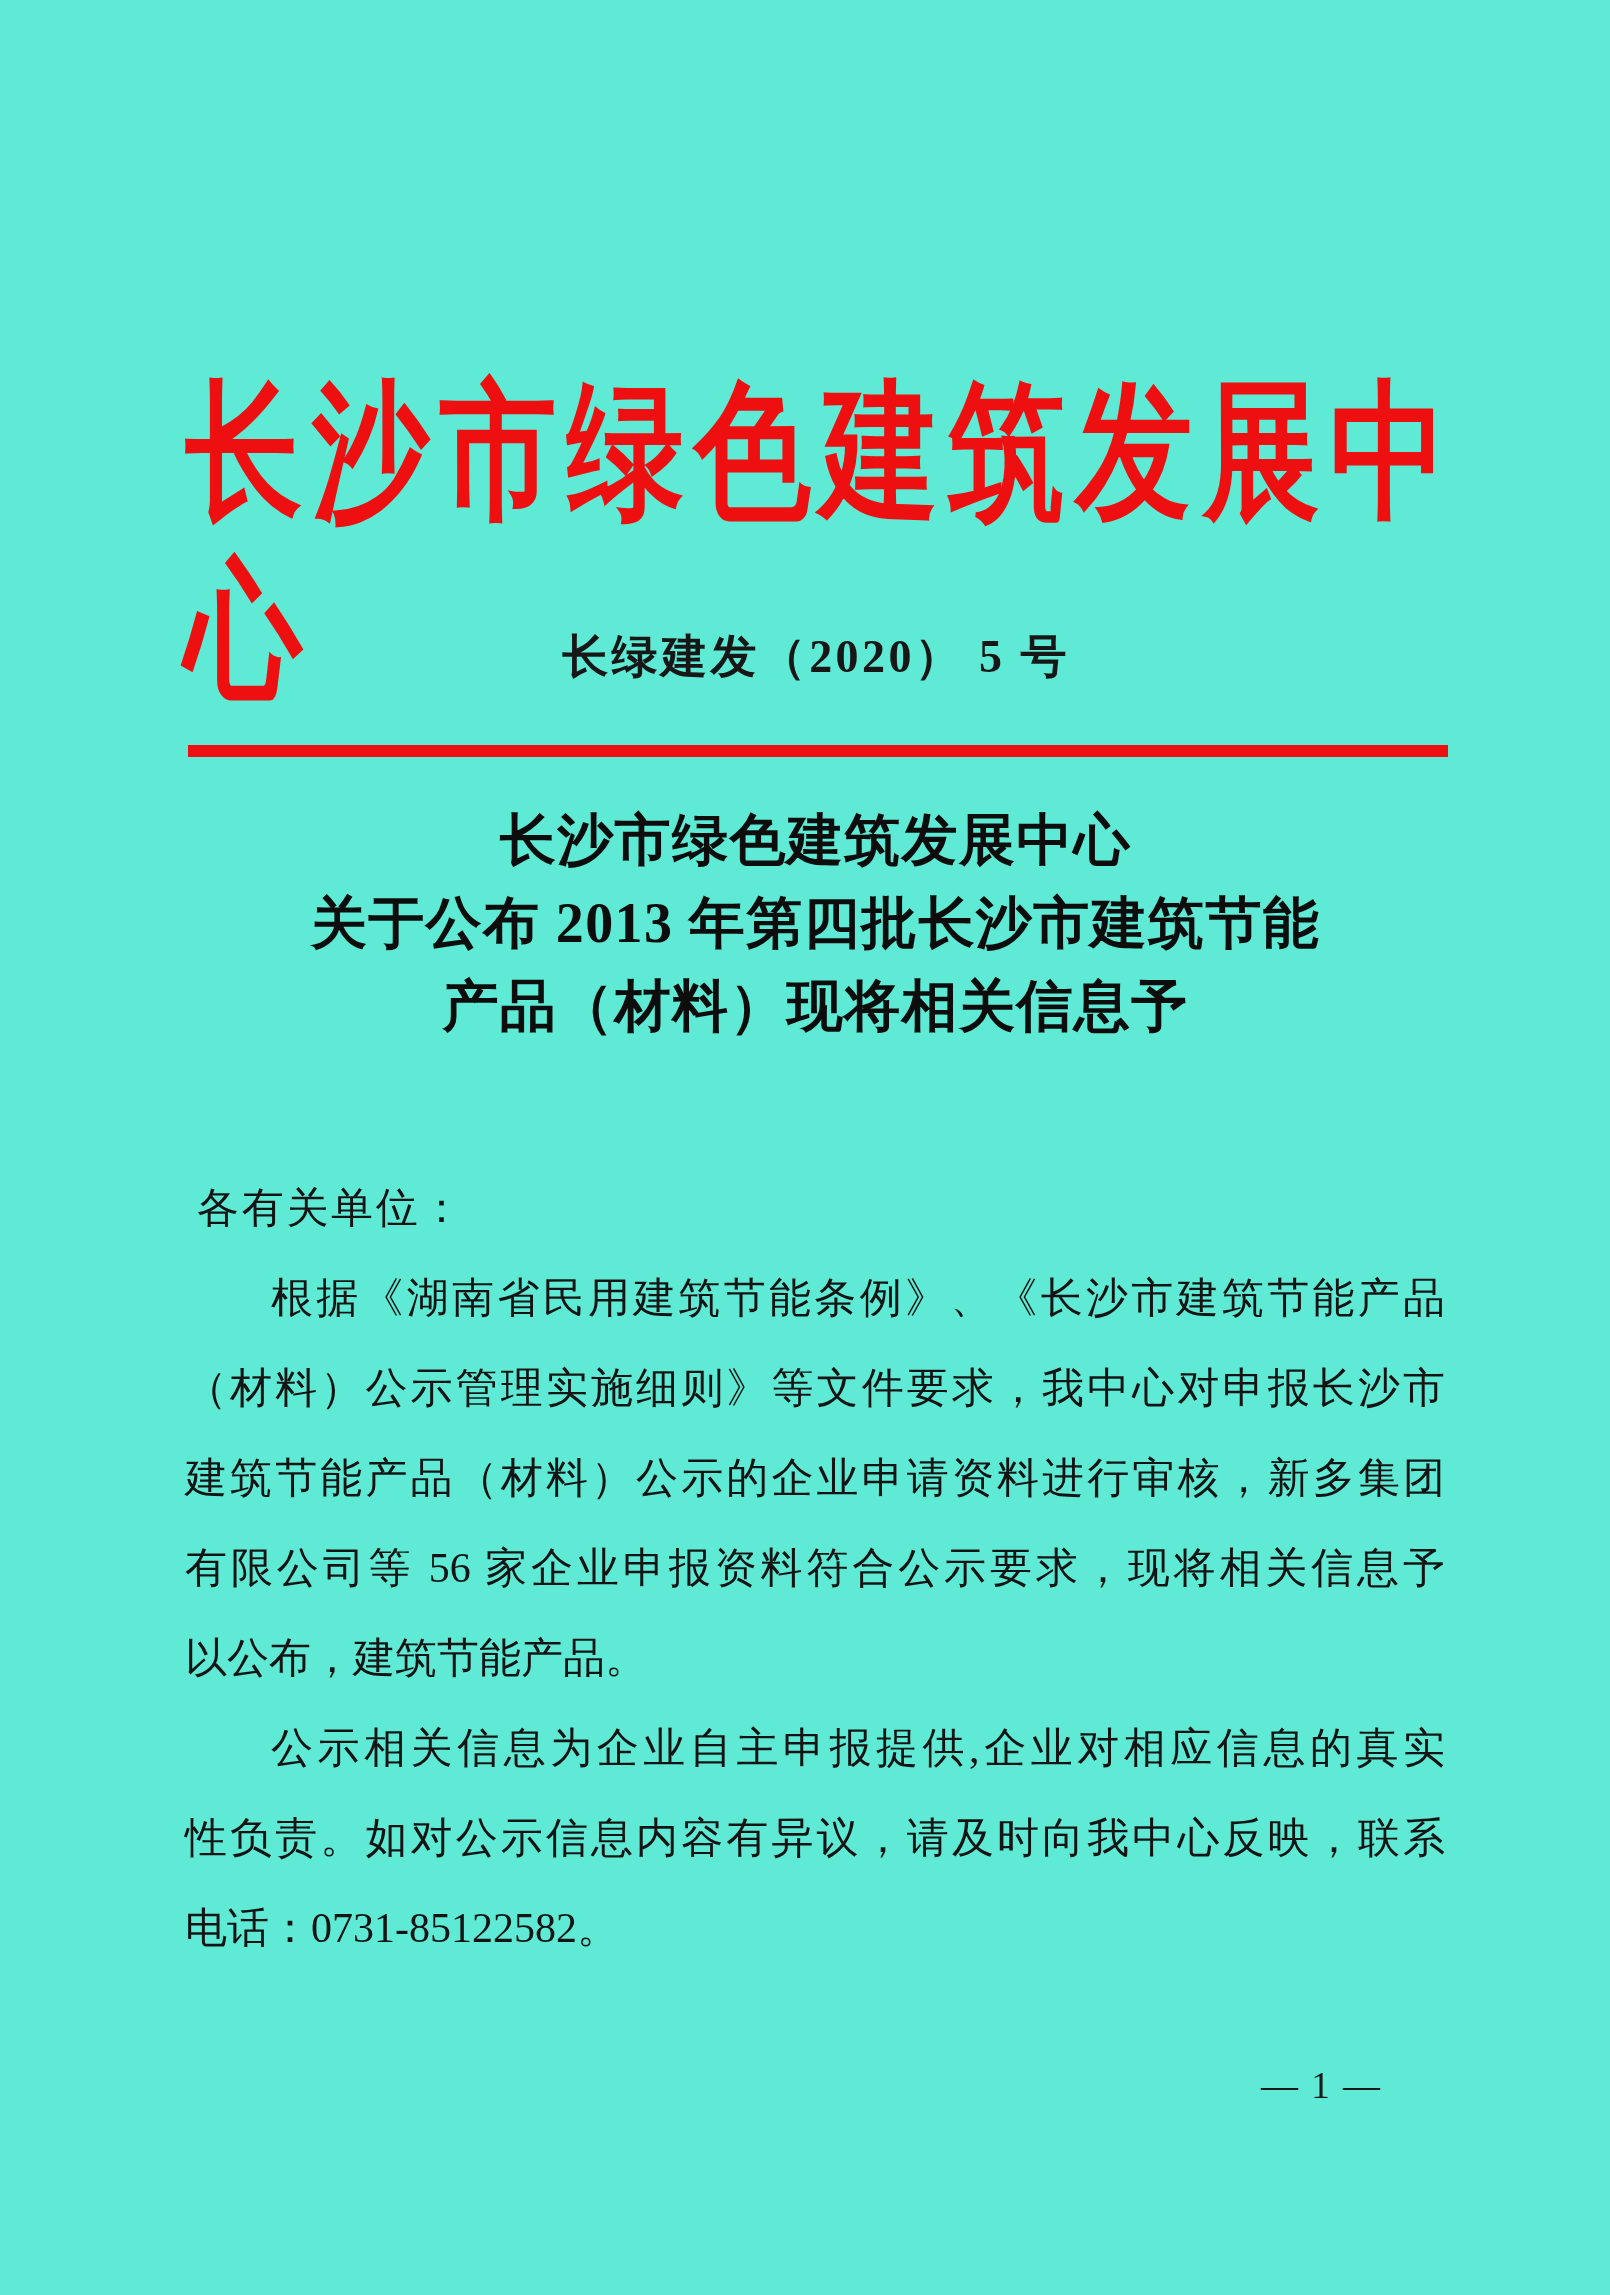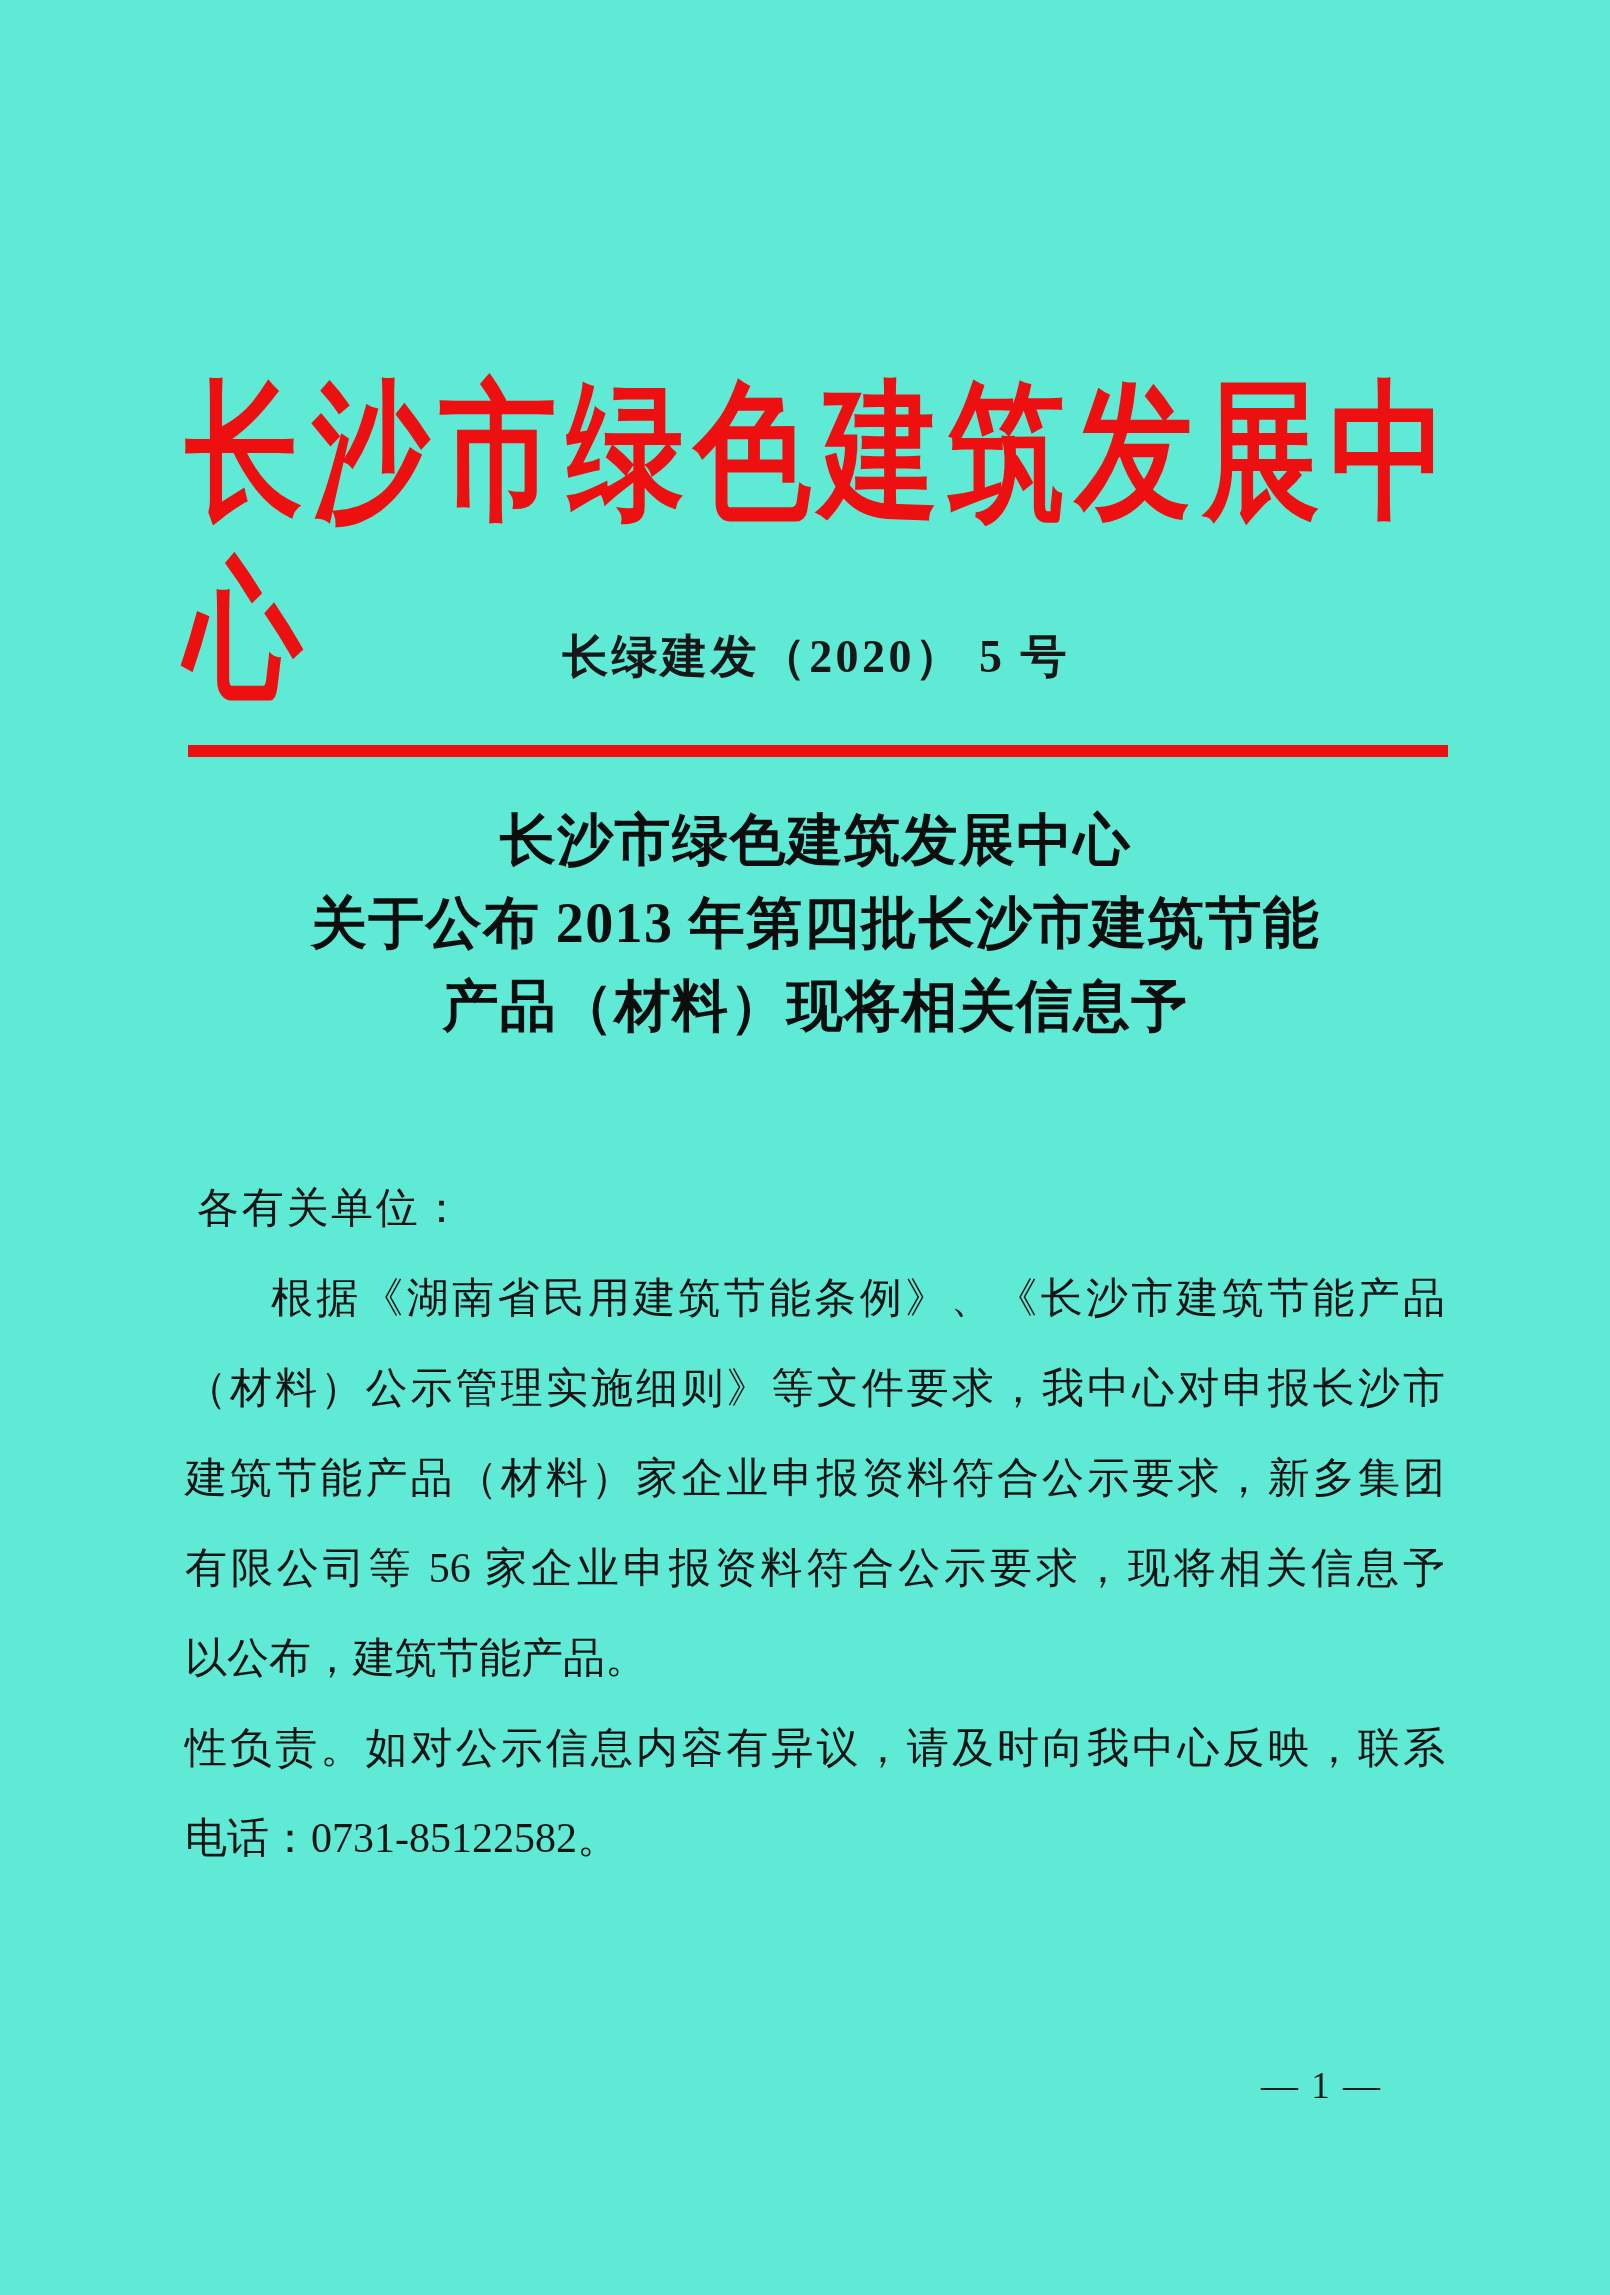--- a/index.html
+++ b/index.html
@@ -128,26 +128,27 @@
       <div class="line">关于公布 2013 年第四批长沙市建筑节能</div>
       <div class="line last">产品（材料）现将相关信息予</div>
     </section>
 
   <section class="body-text">
     <div class="salutation">各有关单位：</div>
 
     <div class="paragraph">
         <div class="line first">根据《湖南省民用建筑节能条例》、《长沙市建筑节能产品</div>
         <div class="line">（材料）公示管理实施细则》等文件要求，我中心对申报长沙市</div>
-        <div class="line">建筑节能产品（材料）家企业申报资料符合公示要求，新多集团</div>
+        <div class="line">建筑节能产品（材料）公示的企业申请资料进行审核，新多集团</div>
         <div class="line">有限公司等 56 家企业申报资料符合公示要求，现将相关信息予</div>
         <div class="line last">以公布，建筑节能产品。</div>
       </div>
 
     <div class="paragraph">
+        <div class="line first">公示相关信息为企业自主申报提供,企业对相应信息的真实</div>
         <div class="line">性负责。如对公示信息内容有异议，请及时向我中心反映，联系</div>
         <div class="line last">电话：0731-85122582。</div>
       </div>
   </section>
 
   <footer>
     <div class="page-number">— 1 —</div>
   </footer>
 
 </div>

